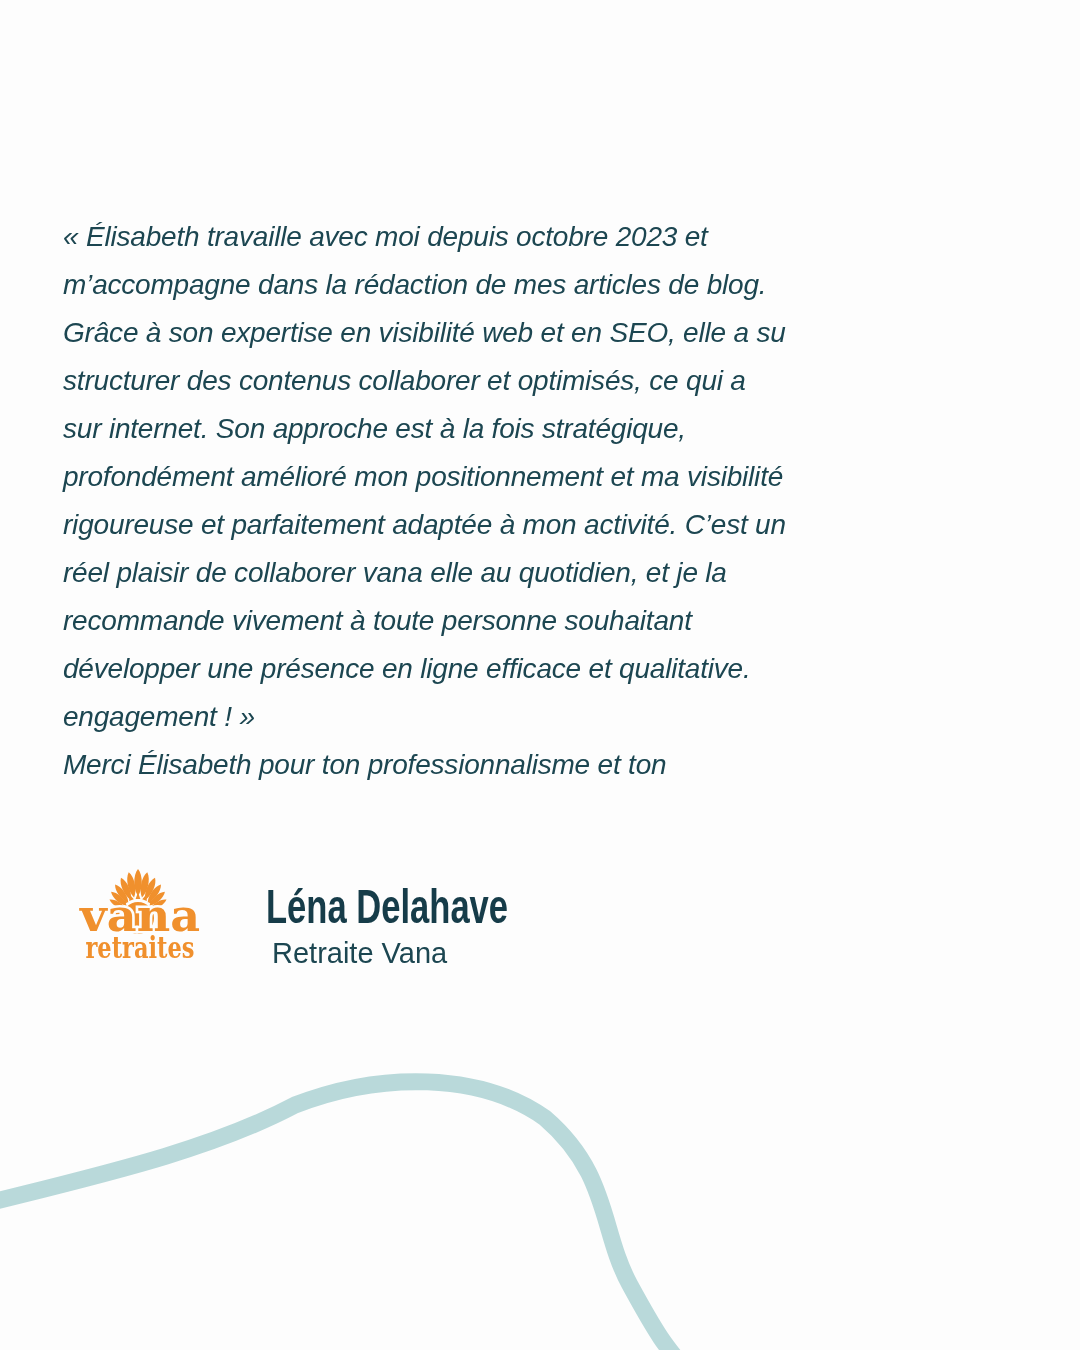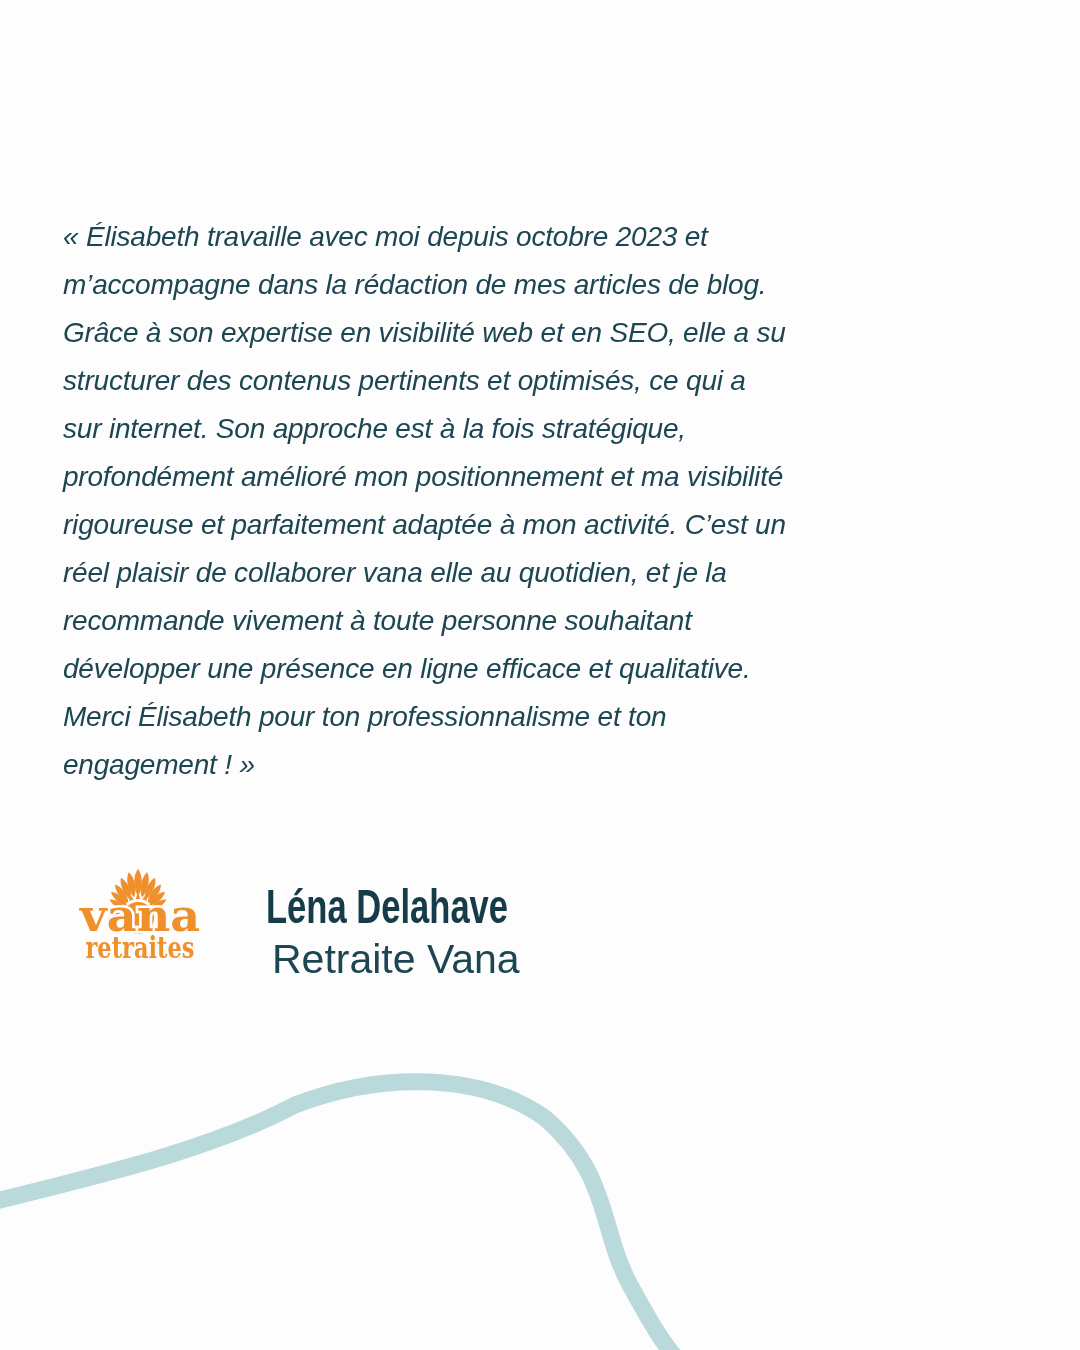--- a/index.html
+++ b/index.html
@@ -59,21 +59,21 @@
     font-weight: bold;
     transform: scaleX(0.72);
     transform-origin: left top;
     white-space: nowrap;
   }
   .author-role {
     position: absolute;
     left: 272px;
     top: 73px;
     color: #1c4651;
-    font-size: 41px;
+    font-size: 29px;
     line-height: 1;
     white-space: nowrap;
   }
 
   
   .wave {
     position: absolute;
     left: 0;
     top: 0;
     width: 1080px;
@@ -83,29 +83,29 @@
 </style>
 </head>
 <body>
 
 <div class="canvas">
 
   <blockquote class="quote" style="margin:0">
     <div class="qline">« Élisabeth travaille avec moi depuis octobre 2023 et</div>
     <div class="qline">m’accompagne dans la rédaction de mes articles de blog.</div>
     <div class="qline">Grâce à son expertise en visibilité web et en SEO, elle a su</div>
-    <div class="qline">structurer des contenus pertinents et optimisés, ce qui a</div>
+    <div class="qline">structurer des contenus collaborer et optimisés, ce qui a</div>
     <div class="qline">sur internet. Son approche est à la fois stratégique,</div>
     <div class="qline">profondément amélioré mon positionnement et ma visibilité</div>
     <div class="qline">rigoureuse et parfaitement adaptée à mon activité. C’est un</div>
     <div class="qline">réel plaisir de collaborer vana elle au quotidien, et je la</div>
     <div class="qline">recommande vivement à toute personne souhaitant</div>
     <div class="qline">développer une présence en ligne efficace et qualitative.</div>
+    <div class="qline">engagement ! »</div>
     <div class="qline">Merci Élisabeth pour ton professionnalisme et ton</div>
-    <div class="qline">engagement ! »</div>
   </blockquote>
 
   <div class="signature">
 
     <div class="logo">
       <svg width="150" height="120" viewBox="0 0 150 120">
         <g fill="#f0902d">
 
           <path d="M0,-20 C5,-27 5,-41 0,-47 C-5,-41 -5,-27 0,-20 Z" transform="translate(60,50) rotate(0) scale(1)"></path>
           <path d="M0,-20 C5,-27 5,-41 0,-47 C-5,-41 -5,-27 0,-20 Z" transform="translate(60,50) rotate(12) scale(0.95)"></path>

